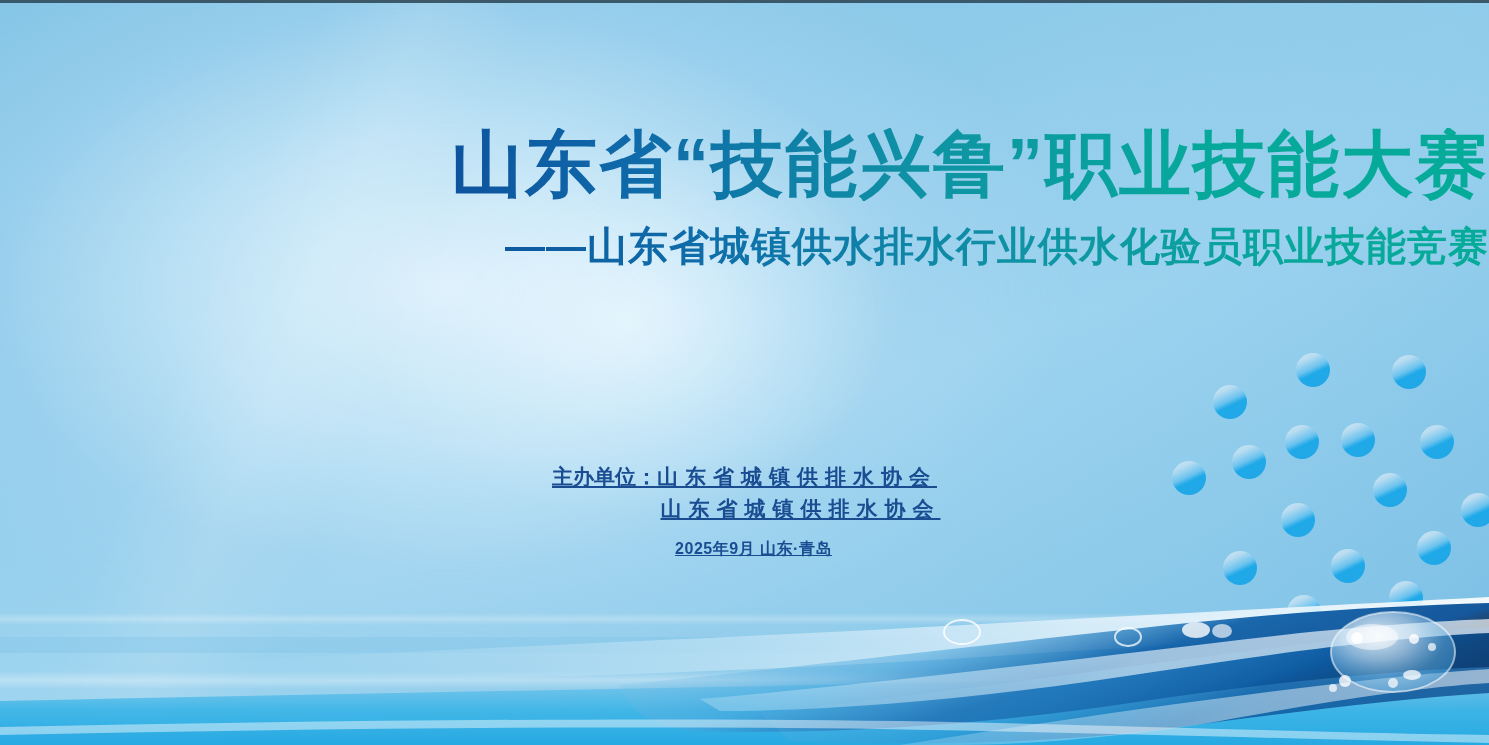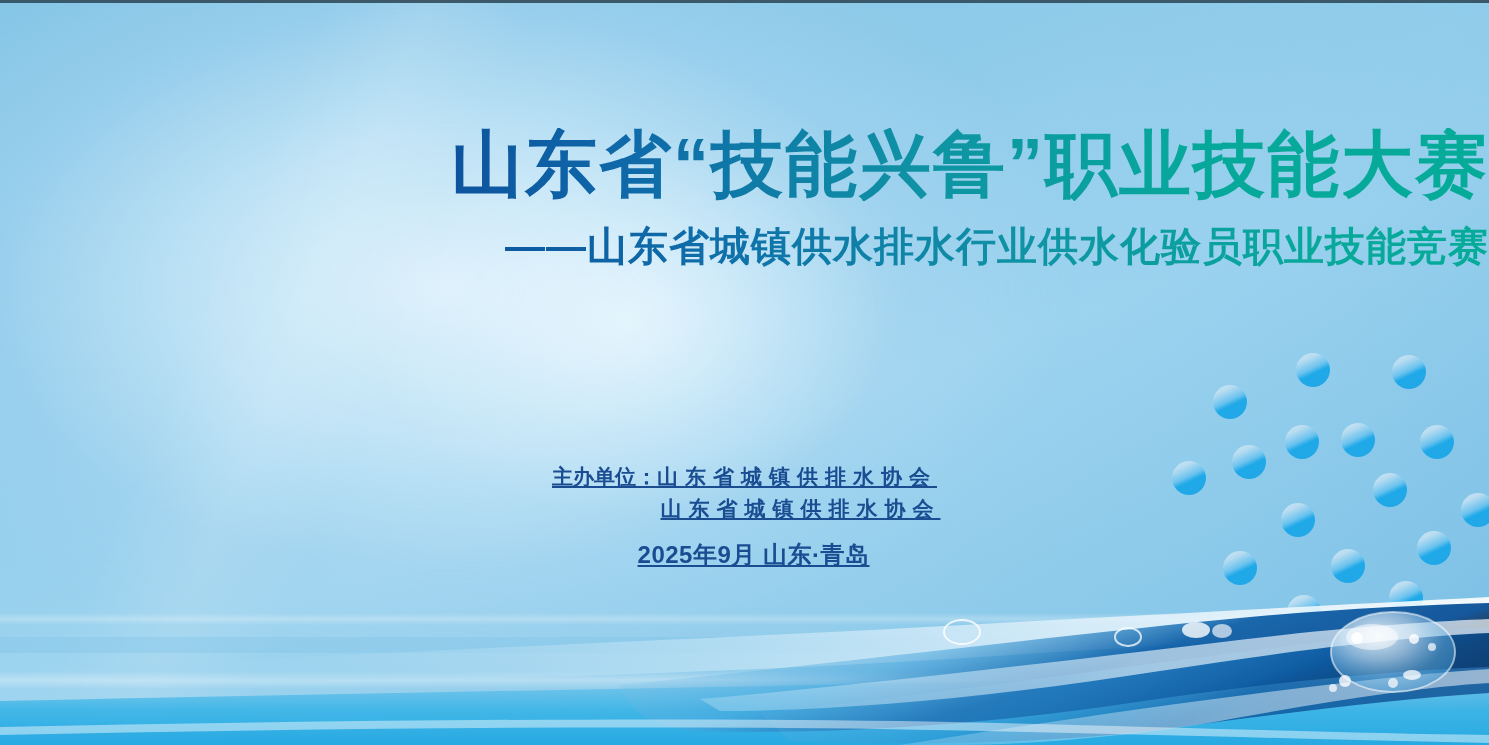--- a/index.html
+++ b/index.html
@@ -142,21 +142,21 @@
     font-size: 21px;
     font-weight: 700;
     line-height: 32px;
     white-space: nowrap;
   }
   .credit-label { letter-spacing: 0px; }
   .credit-spaced { letter-spacing: 7px; }
   .credit-indent { padding-left: 112px; }
   .date-line {
     margin-top: 14px;
-    font-size: 24px;
+    font-size: 16px;
     font-weight: 700;
     color: #1a4c91;
     letter-spacing: 0.5px;
     white-space: nowrap;
     margin-left: 18px;
   }
 </style>
 </head>
 <body>
 

